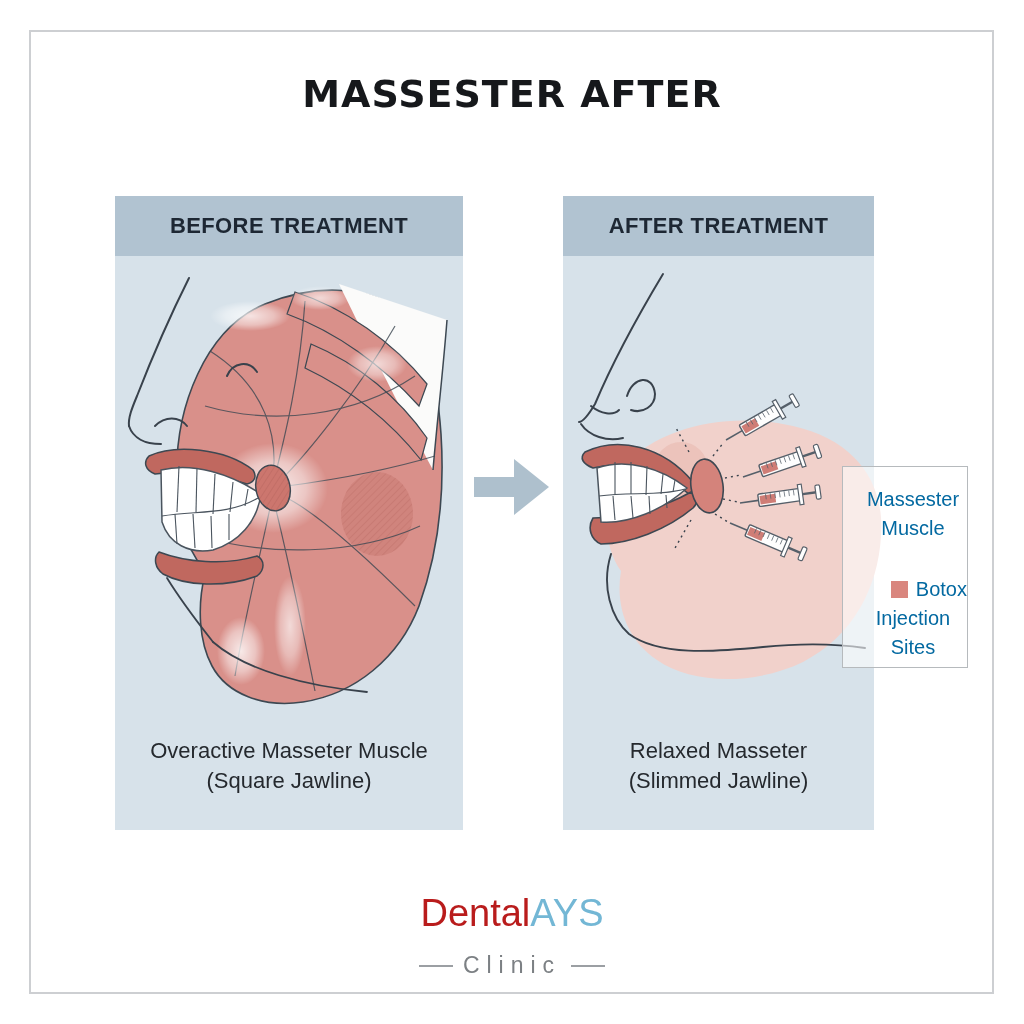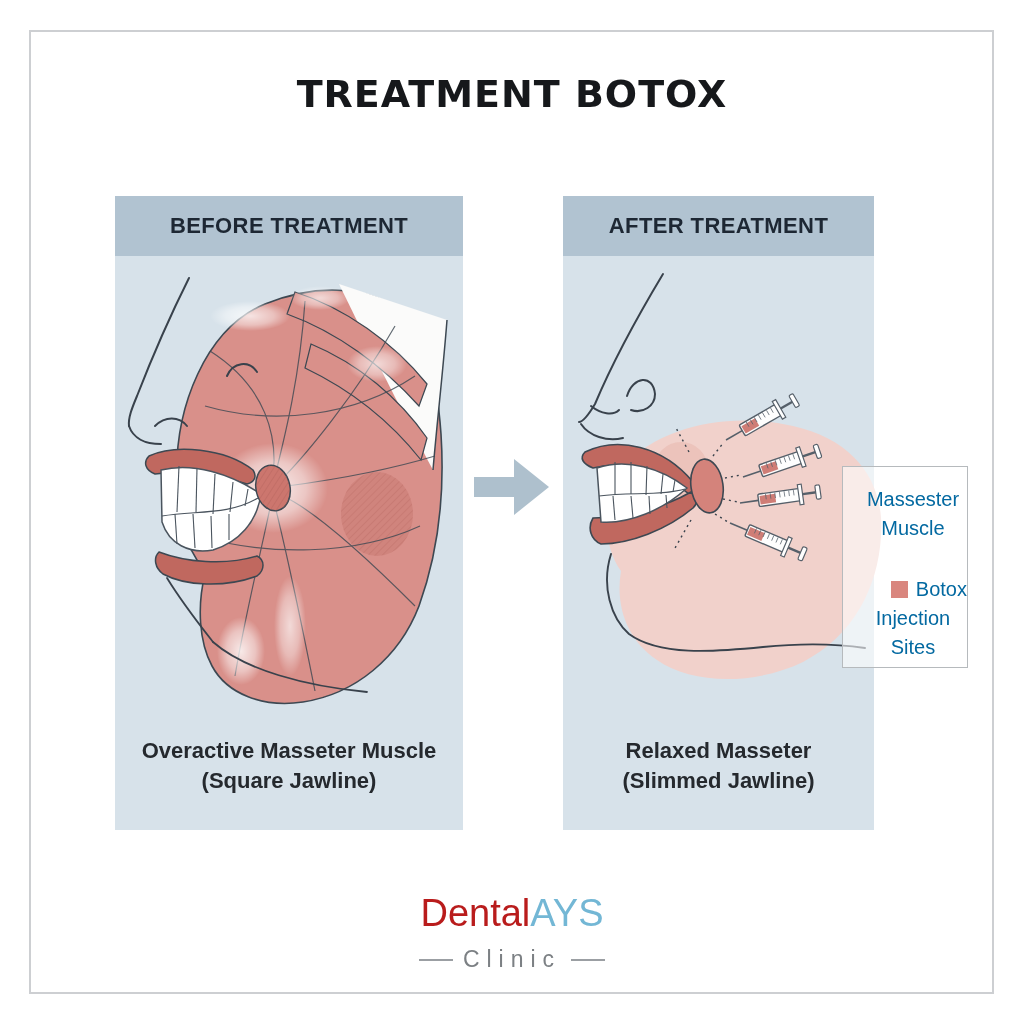--- a/index.html
+++ b/index.html
@@ -9,46 +9,46 @@
          border:2px solid #cdcfd2;pointer-events:none;}
   .title{position:absolute;left:0;right:0;top:72px;margin:0;text-align:center;
          font-family:"DejaVu Sans",sans-serif;font-weight:700;font-size:38px;
          letter-spacing:1px;color:#16181b;}
   .panel{position:absolute;top:196px;background:#d7e2ea;}
   .panel.before{left:115px;width:348px;height:634px;}
   .panel.after{left:563px;width:311px;height:634px;}
   .panel-header{height:60px;background:#b1c3d1;display:flex;align-items:center;justify-content:center;}
   .panel-header span{font-size:22px;font-weight:700;letter-spacing:.4px;color:#1d2733;}
   .illu{position:absolute;left:0;top:60px;display:block;}
-  .caption{position:absolute;left:0;right:0;top:540px;text-align:center;color:#25292e;font-weight:bold;}
+  .caption{position:absolute;left:0;right:0;top:540px;text-align:center;color:#25292e;}
   .cap-line{display:block;font-size:22px;line-height:30px;}
   .arrow{position:absolute;left:474px;top:458px;}
   .legend{position:absolute;left:842px;top:466px;width:126px;height:202px;box-sizing:border-box;
           background:rgba(255,255,255,.58);border:1.5px solid #b6babd;padding-top:18px;
           text-align:center;color:#0369a1;padding-left:16px;}
   .legend-item .lg-line{display:block;font-size:20px;line-height:29px;}
   .legend-item.botox{margin-top:32px;}
   .lg-row{display:flex;align-items:center;justify-content:flex-end;gap:8px;}
   .swatch{display:inline-block;width:17px;height:17px;background:#d9867e;}
   .logo{position:absolute;left:0;right:0;top:892px;text-align:center;}
   .brand{font-size:38px;line-height:42px;}
   .brand-dark{color:#b91c1c;}
   .brand-accent{color:#73b7d5;}
-  .clinic-row{display:flex;align-items:center;justify-content:center;gap:10px;margin-top:12px;}
+  .clinic-row{display:flex;align-items:center;justify-content:center;gap:10px;margin-top:18px;}
   .clinic{font-size:23px;letter-spacing:7px;color:#7c8084;}
   .dash{display:inline-block;width:34px;height:2px;background:#9b9fa3;}
 </style>
 </head>
 <body>
 
 <div class="canvas">
 
   <div class="frame"></div>
 
-  <h1 class="title">TREATMENT BOTOX</h1>
+  <h1 class="title">MASSESTER AFTER</h1>
 
   <section class="panel before">
     <header class="panel-header">
       <span>BEFORE TREATMENT</span>
     </header>
 
     <svg class="illu" width="348" height="470" viewBox="0 0 348 470">
       <defs>
         <pattern id="hatch" width="5" height="5" patternUnits="userSpaceOnUse" patternTransform="rotate(45)">
           <line x1="0" y1="0" x2="0" y2="5" stroke="#b2625b" stroke-width="1.6"></line>

